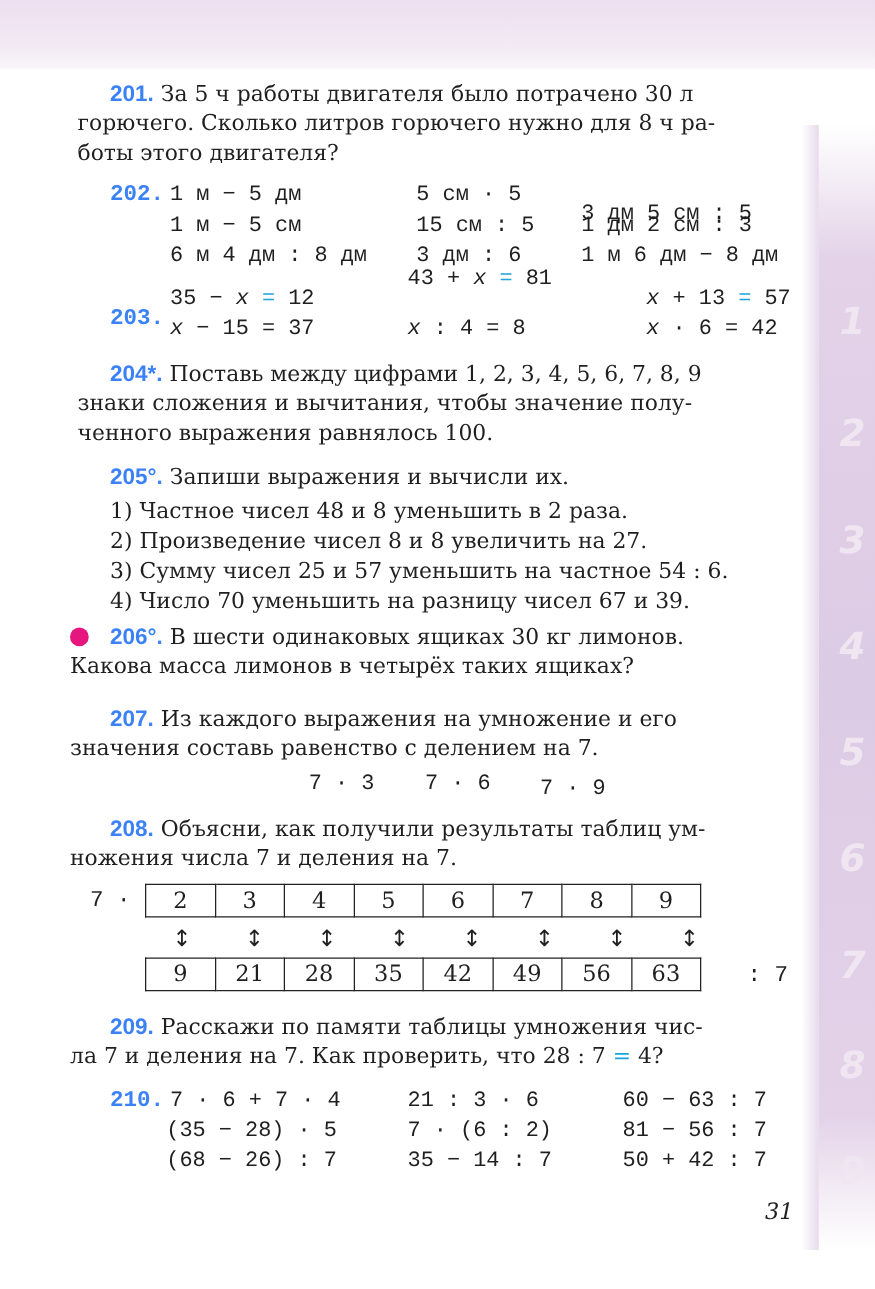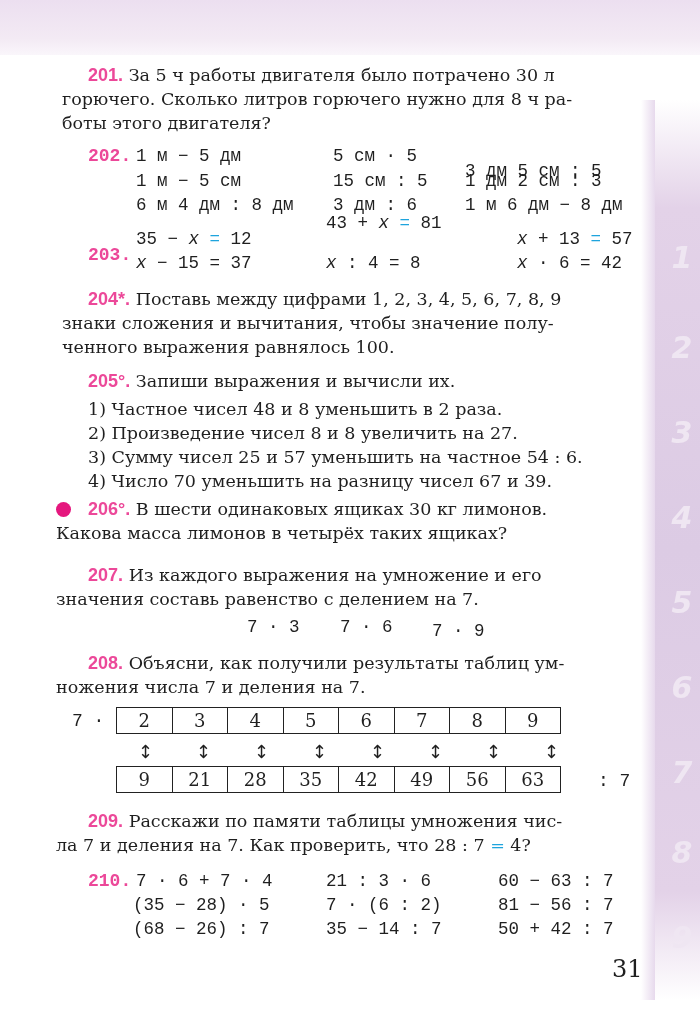--- a/index.html
+++ b/index.html
@@ -25,37 +25,37 @@
     position:absolute; left:12px; width:30px; text-align:center;
     font-family:"DejaVu Sans", sans-serif; font-weight:bold; font-style:italic;
     font-size:30px; color:#efe6f2;
   }
   .content {
     position:absolute; left:0; top:0; width:700px;
     font-size:17.5px; line-height:23.5px;
   }
   .num {
     font-family:"Liberation Sans", sans-serif; font-weight:bold;
-    color:#ec4899; font-size:18px;
+    color:#3b82f6; font-size:18px;
   }
   .eq { color:#1ea4dd; }
   .line { white-space:nowrap; position:absolute; }
   .cell { position:absolute; white-space:nowrap;font-family:Liberation Mono, monospace; }
   i.v { font-style:italic; }
   .bullet {
     position:absolute; left:56px; top:502px; width:15px; height:15px;
     border-radius:50%; background:#e5177e;
   }
   .tbl { position:absolute; border-collapse:collapse; }
   .tbl td {
     border:1.5px solid #222; width:54.5px; height:25px; text-align:center;
     font-size:18px; padding:0;
   }
   .arrow { position:absolute; font-family:"DejaVu Sans", sans-serif; font-size:18px; }
-  .page-num { position:absolute; left:612px; top:958px; font-size:24px; }
+  .page-num { position:absolute; left:612px; top:958px; font-size:18px;font-style:italic; }
 </style>
 </head>
 <body>
 
 <div class="top-band"></div>
 
 <div class="side-strip">
   <span class="tab-num" style="top:140px">1</span>
   <span class="tab-num" style="top:230px">2</span>
   <span class="tab-num" style="top:315px">3</span>

